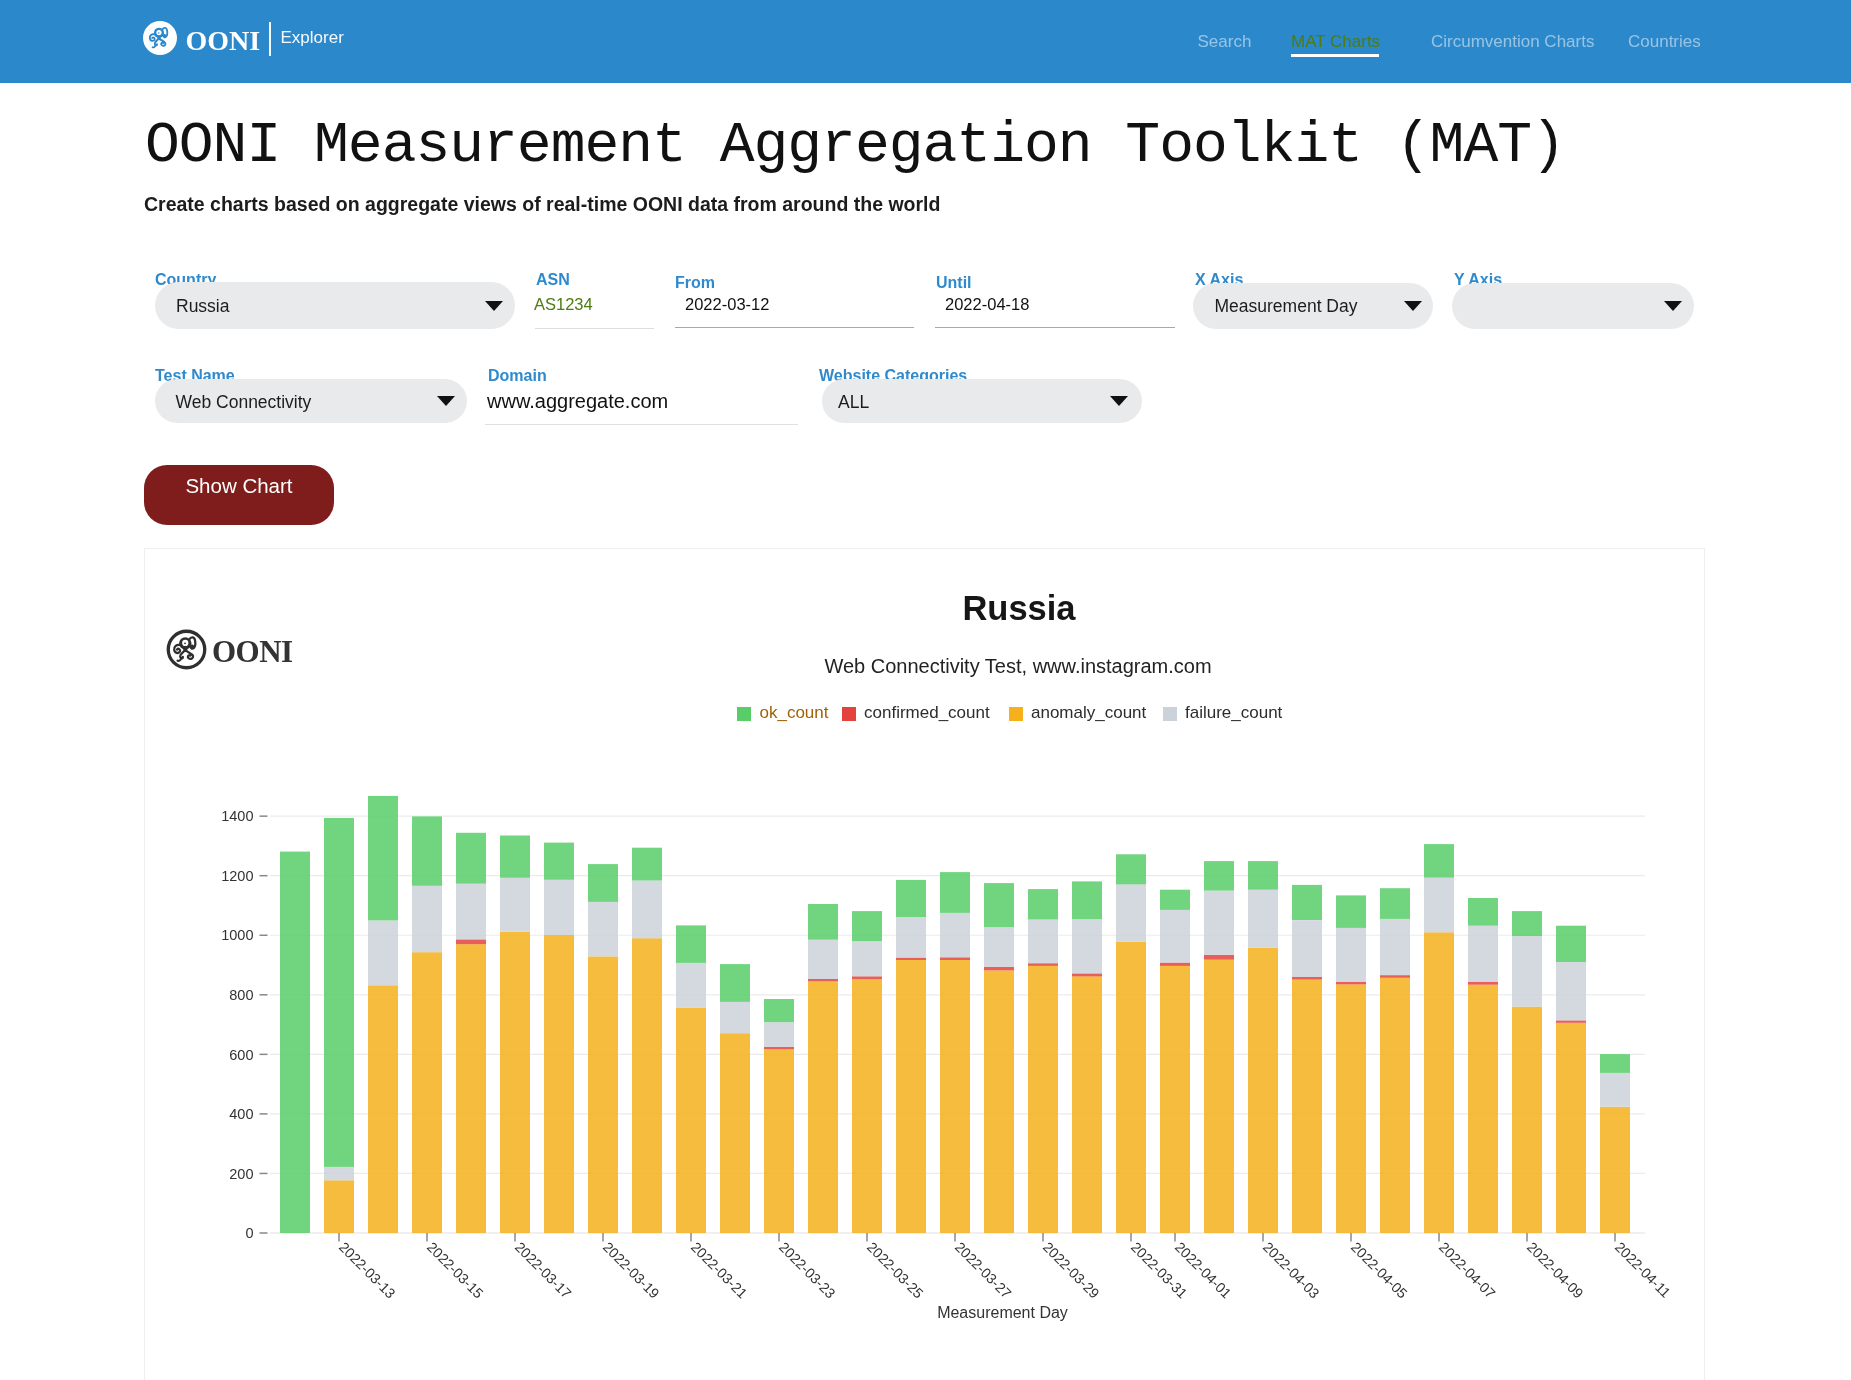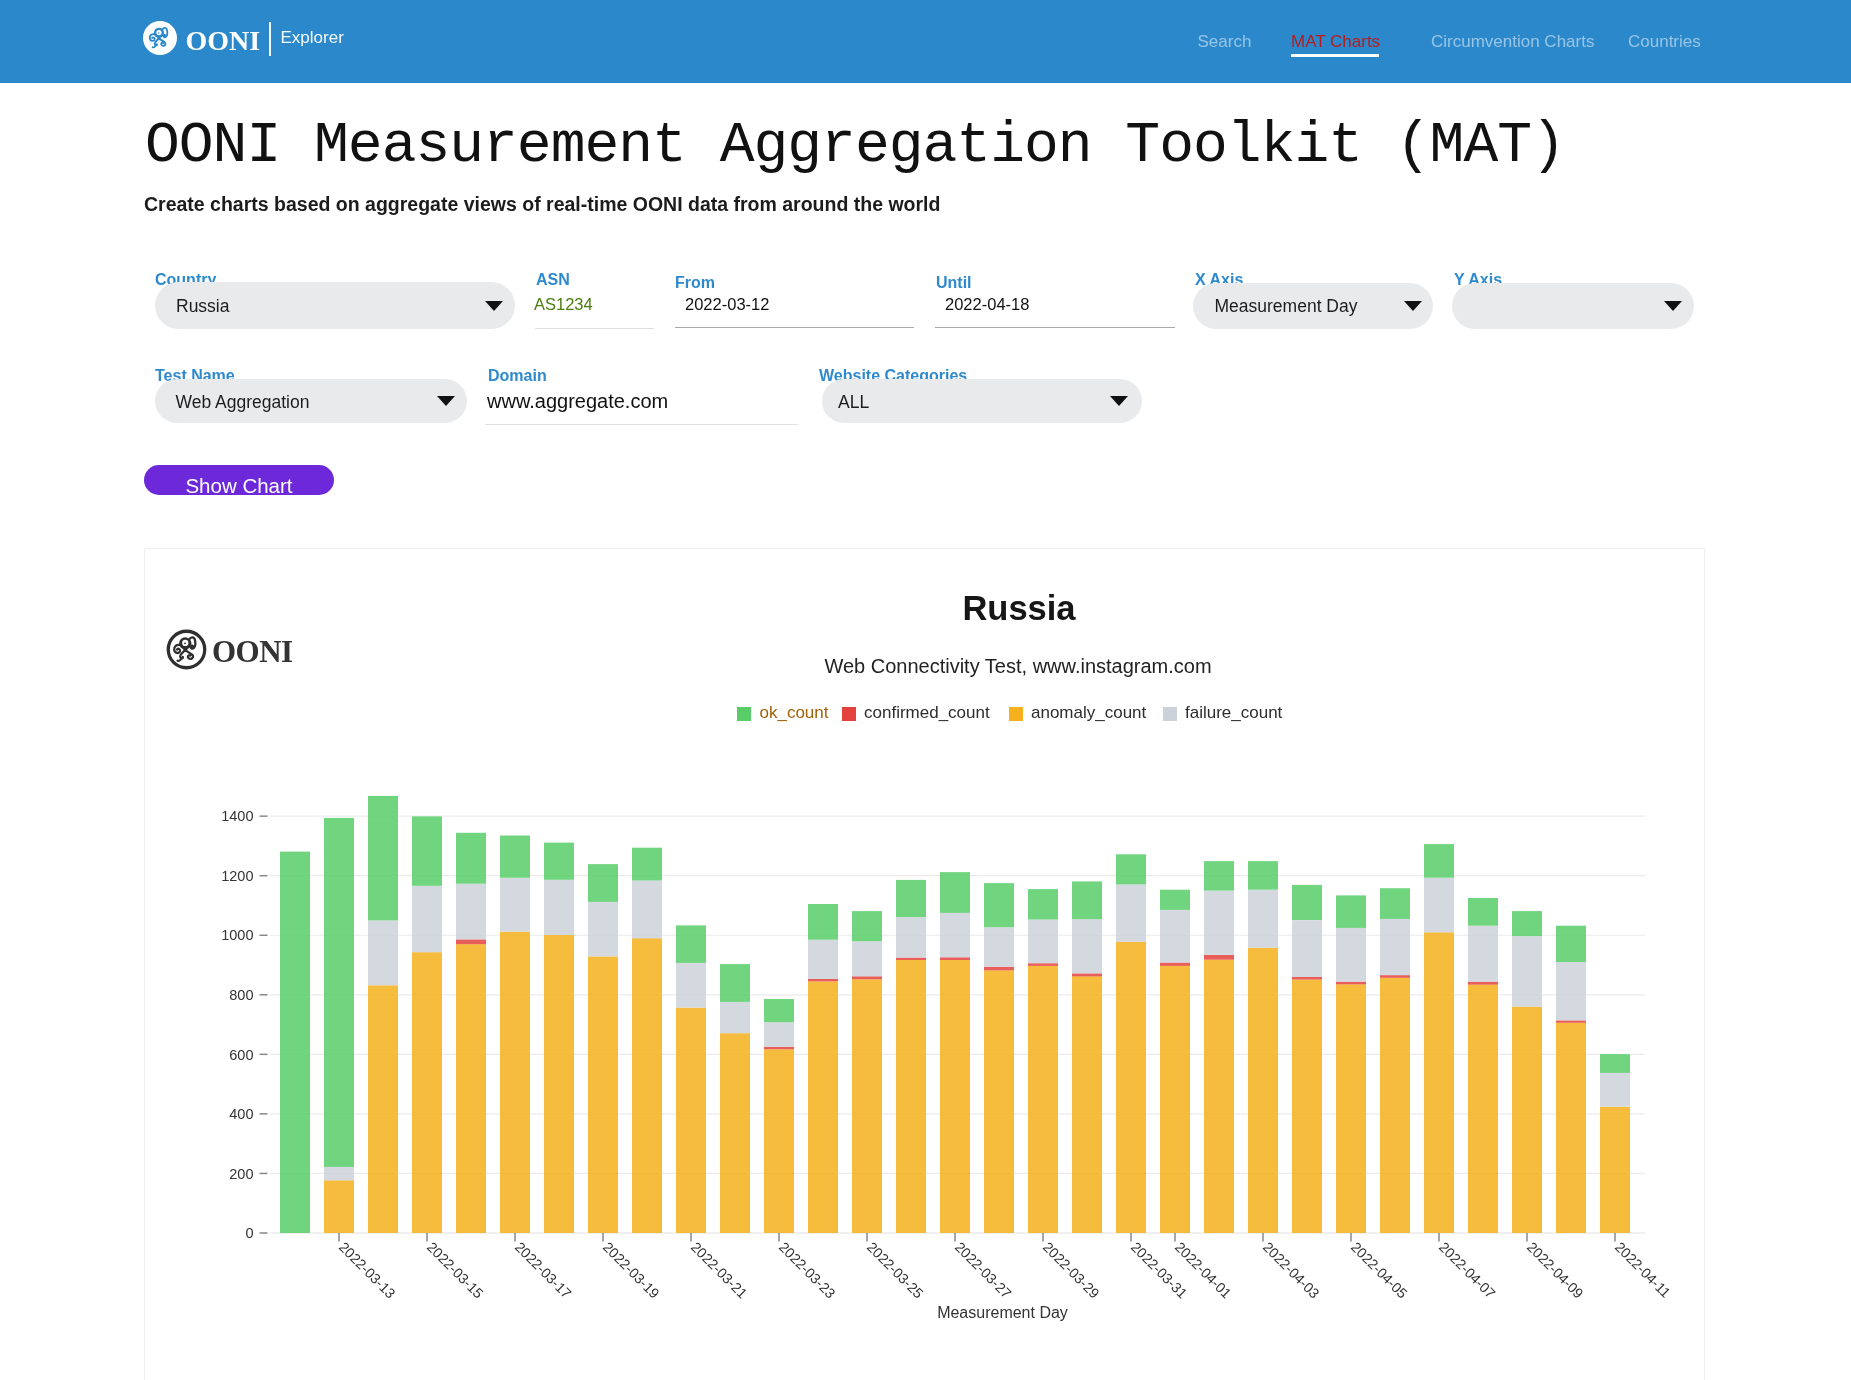--- a/index.html
+++ b/index.html
@@ -29,21 +29,21 @@
 <path d="M43,55 C37,60 33,64 35,69 C37,73 42,72 41,68" stroke-width="5.5"></path>
 <path d="M37,72 C35,77 31,79 28,77" stroke-width="5"></path>
 </g>
     </g>
 </svg>
 <div class="abs" style="left:185.5px;top:27px;font-family:'Liberation Serif',serif;font-weight:700;font-size:28px;line-height:1;color:#fff;">OONI</div>
 <div class="abs" style="left:268.5px;top:22px;width:2.5px;height:34px;background:rgba(255,255,255,0.95);"></div>
 <div class="abs" style="left:280.5px;top:29px;font-size:17px;line-height:1;color:rgba(255,255,255,0.95);">Explorer</div>
 
 <span class="navlnk" style="left:1197.5px;">Search</span>
-<span class="navlnk" style="left:1291px;color:#b91c1c;">MAT Charts</span>
+<span class="navlnk" style="left:1291px;color:#4d7c0f;">MAT Charts</span>
 <div class="abs" style="left:1291px;top:54px;width:88px;height:2.8px;background:#fff;"></div>
 <span class="navlnk" style="left:1419px;margin-left:12px;">Circumvention Charts</span>
 <span class="navlnk" style="left:1628px;">Countries</span>
 
 <div class="abs" style="left:145px;top:117px;font-size:58px;line-height:1;color:#111;letter-spacing:-1px;font-family:Liberation Mono, monospace;">OONI Measurement Aggregation Toolkit (MAT)</div>
 <div class="abs" style="left:144px;top:194.5px;font-size:19.5px;line-height:1;font-weight:700;color:#1c1c1c;">Create charts based on aggregate views of real-time OONI data from around the world</div>
 
 <div class="lbl" style="left:155px;top:253px;">Country</div>
 <div class="lbl" style="left:536px;top:253px;">ASN</div>
 <div class="lbl" style="left:675px;top:255.5px;">From</div>
@@ -69,31 +69,31 @@
 <div class="caret" style="left:1403.5px;top:301px;"></div>
 
 <div class="pill" style="left:1452px;top:283px;width:242px;height:46px;border-radius:23px;"></div>
 <div class="caret" style="left:1664px;top:301px;"></div>
 
 <div class="lbl" style="left:155px;top:349px;">Test Name</div>
 <div class="lbl" style="left:488px;top:349px;">Domain</div>
 <div class="lbl" style="left:819px;top:349px;">Website Categories</div>
 
 <div class="pill" style="left:154.5px;top:379px;width:312px;height:44px;border-radius:22px;"></div>
-<div class="pilltxt" style="left:175.5px;top:393.5px;">Web Aggregation</div>
+<div class="pilltxt" style="left:175.5px;top:393.5px;">Web Connectivity</div>
 <div class="caret" style="left:436.5px;top:396px;"></div>
 
 <div class="abs" style="left:487px;top:391px;font-size:20px;line-height:1;color:#111;">www.aggregate.com</div>
 <div class="abs" style="left:485px;top:424px;width:313px;height:1.2px;background:#dfe0e2;"></div>
 
 <div class="pill" style="left:821.5px;top:379px;width:320px;height:44px;border-radius:22px;"></div>
 <div class="pilltxt" style="left:838px;top:393.5px;">ALL</div>
 <div class="caret" style="left:1109.5px;top:396px;"></div>
 
-<div class="abs" style="left:144px;top:465px;width:190px;height:30px;border-radius:23px;background:#6d28d9;
+<div class="abs" style="left:144px;top:465px;width:190px;height:60px;border-radius:23px;background:#7f1d1d;
   color:#fff;font-size:20.5px;text-align:center;line-height:42px;">Show Chart</div>
 
 <div class="abs" style="left:144px;top:548px;width:1561px;height:842px;border:1.5px solid #edeff1;background:#fff;"></div>
 
 <svg class="abs" style="left:166px;top:629px;" width="41" height="41" viewBox="0 0 100 100">
   <circle cx="50" cy="50" r="44.5" fill="none" stroke="#2f2f2f" stroke-width="8"></circle>
   <g>
       <g fill="none" stroke="#2f2f2f" stroke-linecap="round">
 <circle cx="47" cy="35" r="15" fill="#2f2f2f" stroke="none"></circle>
 <circle cx="47" cy="34" r="7.6" fill="#ffffff" stroke="none"></circle>

